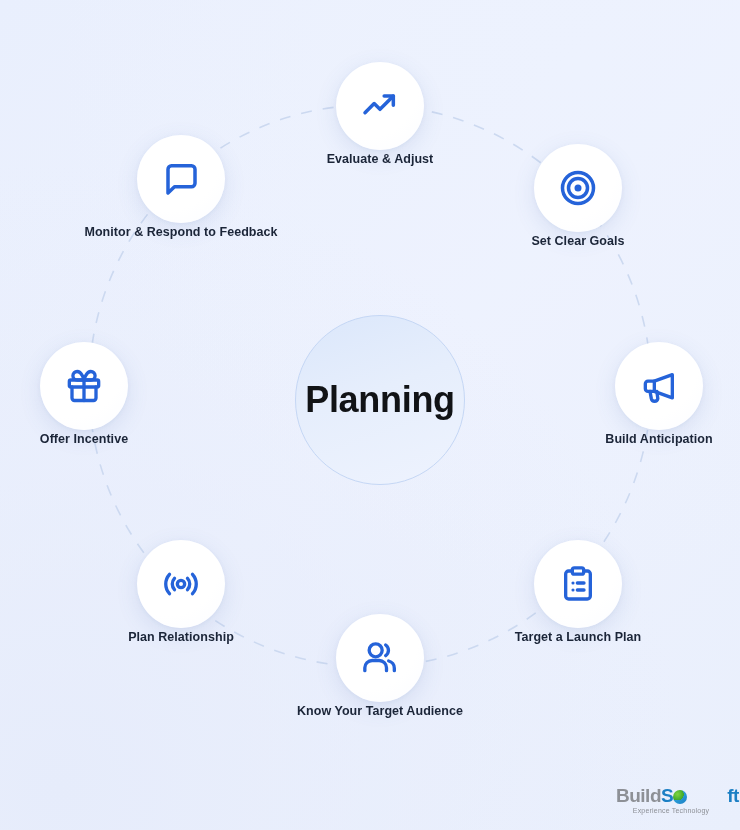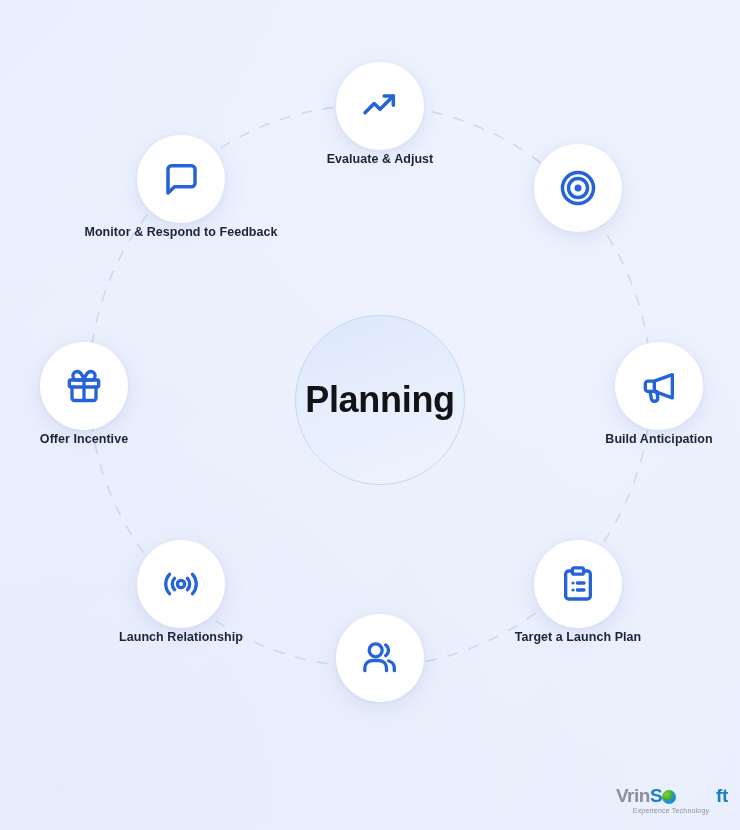--- a/index.html
+++ b/index.html
@@ -136,20 +136,21 @@
   <div class="node" style="left:578px;top:144px;">
     <div class="bubble">
       <span>
         <svg width="40" height="40" viewBox="0 0 24 24" fill="none" stroke="#2563d9" stroke-width="2.1">
           <circle cx="12" cy="12" r="9.3"></circle>
           <circle cx="12" cy="12" r="5.7"></circle>
           <circle cx="12" cy="12" r="2.1" fill="#2563d9" stroke="none"></circle>
         </svg>
       </span>
     </div>
+    <div class="caption">Set Clear Goals</div>
   </div>
 
   <div class="node" style="left:659px;top:342px;">
     <div class="bubble">
       <span>
         <svg width="40" height="40" viewBox="0 0 24 24" fill="none" stroke="#2563d9" stroke-width="2" stroke-linecap="round" stroke-linejoin="round">
           <path d="M20 5.2 L9.2 9.1 L9.2 15.2 L20 19.1 Z"></path>
           <path d="M9.2 9.1 L5.4 9.1 A1.6 1.6 0 0 0 3.8 10.7 L3.8 13.6 A1.6 1.6 0 0 0 5.4 15.2 L9.2 15.2"></path>
           <path d="M6.6 15.2 L7.4 19.6 A2 2 0 0 0 11.3 19.6 L10.7 15.2"></path>
         </svg>
@@ -178,35 +179,36 @@
     <div class="bubble">
       <span>
         <svg width="40" height="40" viewBox="0 0 24 24" fill="none" stroke="#2563d9" stroke-width="2" stroke-linecap="round" stroke-linejoin="round">
           <circle cx="9.4" cy="7.4" r="3.9"></circle>
           <path d="M2.9 19.6 V17.9 A4.4 4.4 0 0 1 7.3 13.5 H11.5 A4.4 4.4 0 0 1 15.9 17.9 V19.6"></path>
           <path d="M15.4 4.2 A3.9 3.9 0 0 1 15.4 10.6"></path>
           <path d="M17.2 13.8 A4.4 4.4 0 0 1 20.6 18.1 V19.6"></path>
         </svg>
       </span>
     </div>
+    <div class="caption">Know Your Target Audience</div>
   </div>
 
   <div class="node" style="left:181px;top:540px;">
     <div class="bubble">
       <span>
         <svg width="40" height="40" viewBox="0 0 24 24" fill="none" stroke="#2563d9" stroke-width="2" stroke-linecap="round">
           <circle cx="12" cy="12" r="2.2"></circle>
           <path d="M8.1 8.6 A5 5 0 0 0 8.1 15.4"></path>
           <path d="M15.9 8.6 A5 5 0 0 1 15.9 15.4"></path>
           <path d="M5.1 6.2 A8.6 8.6 0 0 0 5.1 17.8"></path>
           <path d="M18.9 6.2 A8.6 8.6 0 0 1 18.9 17.8"></path>
         </svg>
       </span>
     </div>
-    <div class="caption">Launch Relationship</div>
+    <div class="caption">Plan Relationship</div>
   </div>
 
   <div class="node" style="left:84px;top:342px;">
     <div class="bubble">
       <span>
         <svg width="40" height="40" viewBox="0 0 24 24" fill="none" stroke="#2563d9" stroke-width="2" stroke-linecap="round" stroke-linejoin="round">
           <rect x="3.2" y="8.4" width="17.6" height="4.2" rx="0.9"></rect>
           <path d="M4.8 12.6 V19.2 A1.5 1.5 0 0 0 6.3 20.7 H17.7 A1.5 1.5 0 0 0 19.2 19.2 V12.6"></path>
           <line x1="12" y1="8.4" x2="12" y2="20.7"></line>
           <path d="M12 8.4 C12 8.4 10.8 3.3 7.9 3.3 A2.55 2.55 0 0 0 7.9 8.4 Z"></path>
@@ -222,17 +224,17 @@
       <span>
         <svg width="40" height="40" viewBox="0 0 24 24" fill="none" stroke="#2563d9" stroke-width="2.1" stroke-linecap="round" stroke-linejoin="round">
           <path d="M20.4 14.6 A2.1 2.1 0 0 1 18.3 16.7 H8.1 L4.2 20.4 V6.1 A2.1 2.1 0 0 1 6.3 4 H18.3 A2.1 2.1 0 0 1 20.4 6.1 Z"></path>
         </svg>
       </span>
     </div>
     <div class="caption">Monitor &amp; Respond to Feedback</div>
   </div>
 
   <div class="logo">
-    <div class="logo-word"><span class="logo-vrin">Vrin</span><span class="logo-s">S</span><span class="logo-globe"></span><span class="logo-ft">ft</span></div>
+    <div class="logo-word"><span class="logo-vrin">Build</span><span class="logo-s">S</span><span class="logo-globe"></span><span class="logo-ft">ft</span></div>
     <div class="logo-tag">Experience Technology</div>
   </div>
 
 </div>
 
 </body></html>

